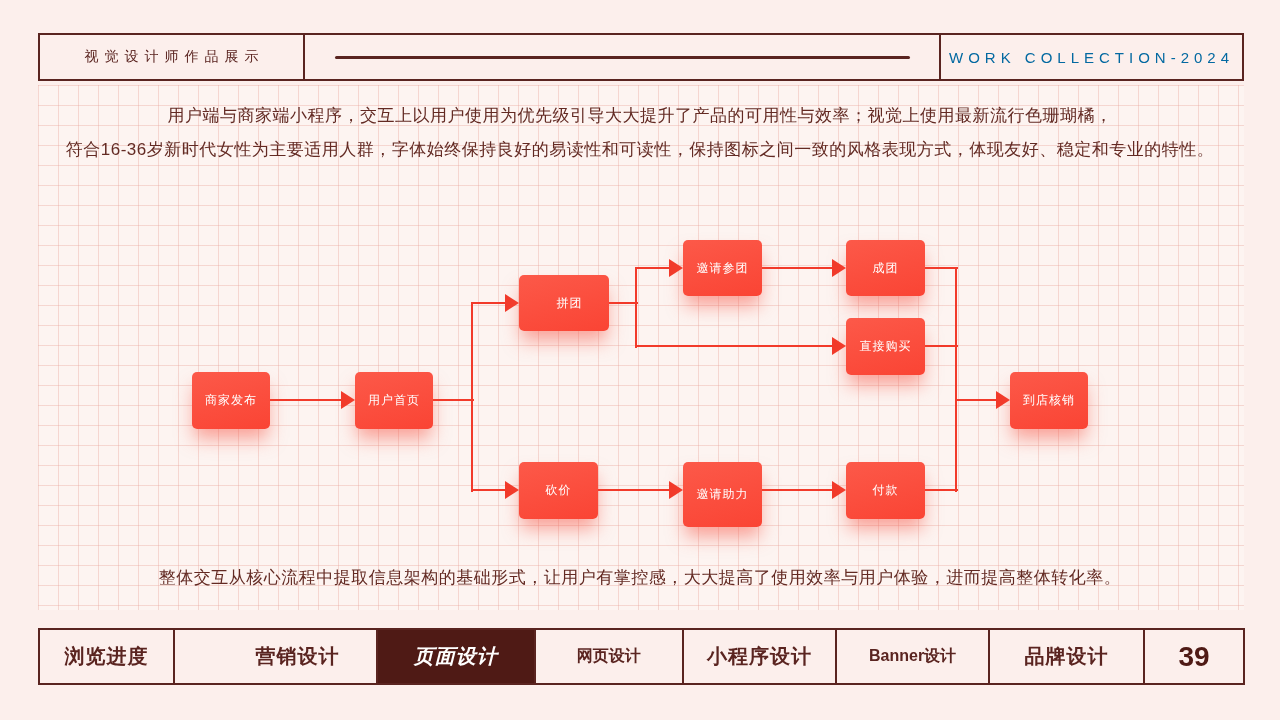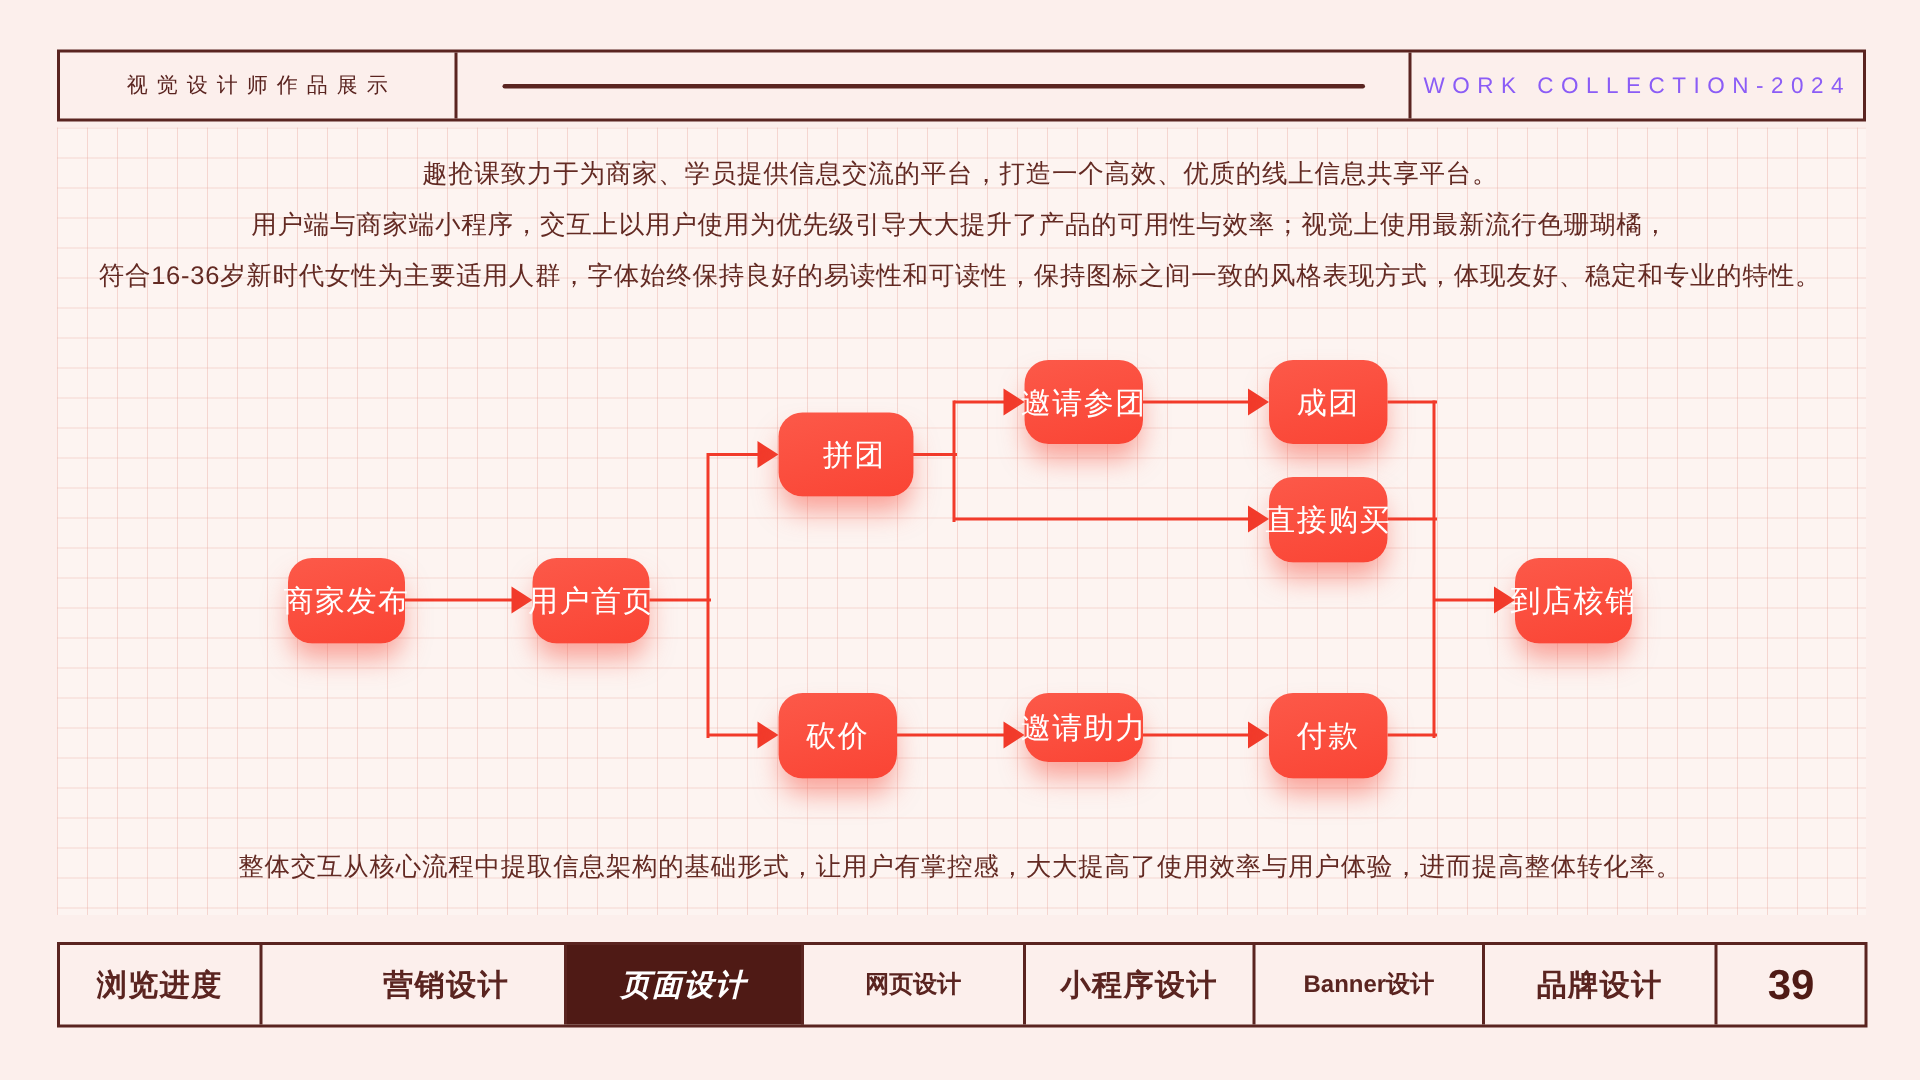--- a/index.html
+++ b/index.html
@@ -21,21 +21,21 @@
   }
   .h-cell{display:flex;align-items:center;justify-content:center;}
   .h-title{
     width:257px;border-right:2px solid #5a2420;
     color:#5a2420;font-size:14px;letter-spacing:6px;font-weight:500;
     white-space:nowrap;padding-left:6px;
   }
   .h-line-cell{flex:1;border-right:2px solid #5a2420;}
   .h-line{width:575px;height:3px;background:#5a2420;border-radius:2px;}
   .h-collection{
-    width:301px;color:#8b5cf6;font-size:15px;letter-spacing:5px;
+    width:301px;color:#0369a1;font-size:15px;letter-spacing:5px;
     font-weight:500;white-space:nowrap;
   }
   
   .grid-area{
     position:absolute;left:38px;top:85px;width:1206px;height:525px;
     background-color:#fdf4f1;
     background-image:
       linear-gradient(rgba(233,166,156,0.38) 1px,transparent 1px),
       linear-gradient(90deg,rgba(233,166,156,0.38) 1px,transparent 1px);
     background-size:20px 20px;
@@ -48,23 +48,23 @@
   }
   .summary{
     position:absolute;left:0;right:0;top:566px;
     text-align:center;color:#632a23;font-size:17px;letter-spacing:0.5px;
   }
   
   .flowchart{position:absolute;inset:0;}
   .node{
     position:absolute;
     background:linear-gradient(165deg,#fc5949 0%,#fa4434 100%);
-    border-radius:16px;color:#ffffff;
+    border-radius:5px;color:#ffffff;
     display:flex;align-items:center;justify-content:center;
-    font-size:20px;letter-spacing:1px;white-space:nowrap;
+    font-size:12px;letter-spacing:1px;white-space:nowrap;
     box-shadow:0 12px 18px -2px rgba(247,82,66,0.5);
   }
   .edge{position:absolute;background:#f23a2a;}
   .edge-h{height:2px;}
   .edge-v{width:2px;}
   .arrowhead{
     position:absolute;width:0;height:0;
     border-top:9px solid transparent;
     border-bottom:9px solid transparent;
     border-left:14px solid #f23a2a;
@@ -96,21 +96,20 @@
     <div class="h-cell h-title">视觉设计师作品展示</div>
     <div class="h-cell h-line-cell">
       <div class="h-line"></div>
     </div>
     <div class="h-cell h-collection">WORK COLLECTION-2024</div>
   </div>
 
   <div class="grid-area"></div>
 
   <div class="intro">
-    <div>趣抢课致力于为商家、学员提供信息交流的平台，打造一个高效、优质的线上信息共享平台。</div>
     <div>用户端与商家端小程序，交互上以用户使用为优先级引导大大提升了产品的可用性与效率；视觉上使用最新流行色珊瑚橘，</div>
     <div>符合16-36岁新时代女性为主要适用人群，字体始终保持良好的易读性和可读性，保持图标之间一致的风格表现方式，体现友好、稳定和专业的特性。</div>
   </div>
 
   <div class="flowchart" id="flowchart">
       <div class="edge edge-h" style="left: 270px; top: 399px; width: 73px;"></div>
       <div class="arrowhead" style="left: 341px; top: 391px;"></div>
       <div class="edge edge-h" style="left: 433px; top: 399px; width: 41px;"></div>
       <div class="edge edge-v" style="left: 471px; top: 302px; height: 190px;"></div>
       <div class="edge edge-h" style="left: 472px; top: 302px; width: 35px;"></div>
@@ -133,21 +132,21 @@
       <div class="edge edge-h" style="left: 925px; top: 345px; width: 33px;"></div>
       <div class="edge edge-h" style="left: 925px; top: 489px; width: 33px;"></div>
       <div class="edge edge-v" style="left: 955px; top: 267px; height: 225px;"></div>
       <div class="edge edge-h" style="left: 956px; top: 399px; width: 42px;"></div>
       <div class="arrowhead" style="left: 996px; top: 391px;"></div>
       <div class="node" style="left: 192px; top: 372px; width: 78px; height: 57px;">商家发布</div>
       <div class="node" style="left: 355px; top: 372px; width: 78px; height: 57px;">用户首页</div>
       <div class="node" style="left: 519px; top: 275px; width: 79px; height: 56px; padding-left: 11px;">拼团</div>
       <div class="node" style="left: 519px; top: 462px; width: 79px; height: 57px;">砍价</div>
       <div class="node" style="left: 683px; top: 240px; width: 79px; height: 56px;">邀请参团</div>
-      <div class="node" style="left: 683px; top: 462px; width: 79px; height: 46px;">邀请助力</div>
+      <div class="node" style="left: 683px; top: 462px; width: 79px; height: 65px;">邀请助力</div>
       <div class="node" style="left: 846px; top: 240px; width: 79px; height: 56px;">成团</div>
       <div class="node" style="left: 846px; top: 318px; width: 79px; height: 57px;">直接购买</div>
       <div class="node" style="left: 846px; top: 462px; width: 79px; height: 57px;">付款</div>
       <div class="node" style="left: 1010px; top: 372px; width: 78px; height: 57px;">到店核销</div>
     </div>
 
   <div class="summary">整体交互从核心流程中提取信息架构的基础形式，让用户有掌控感，大大提高了使用效率与用户体验，进而提高整体转化率。</div>
 
   <div class="footer" id="footer-nav">
 

